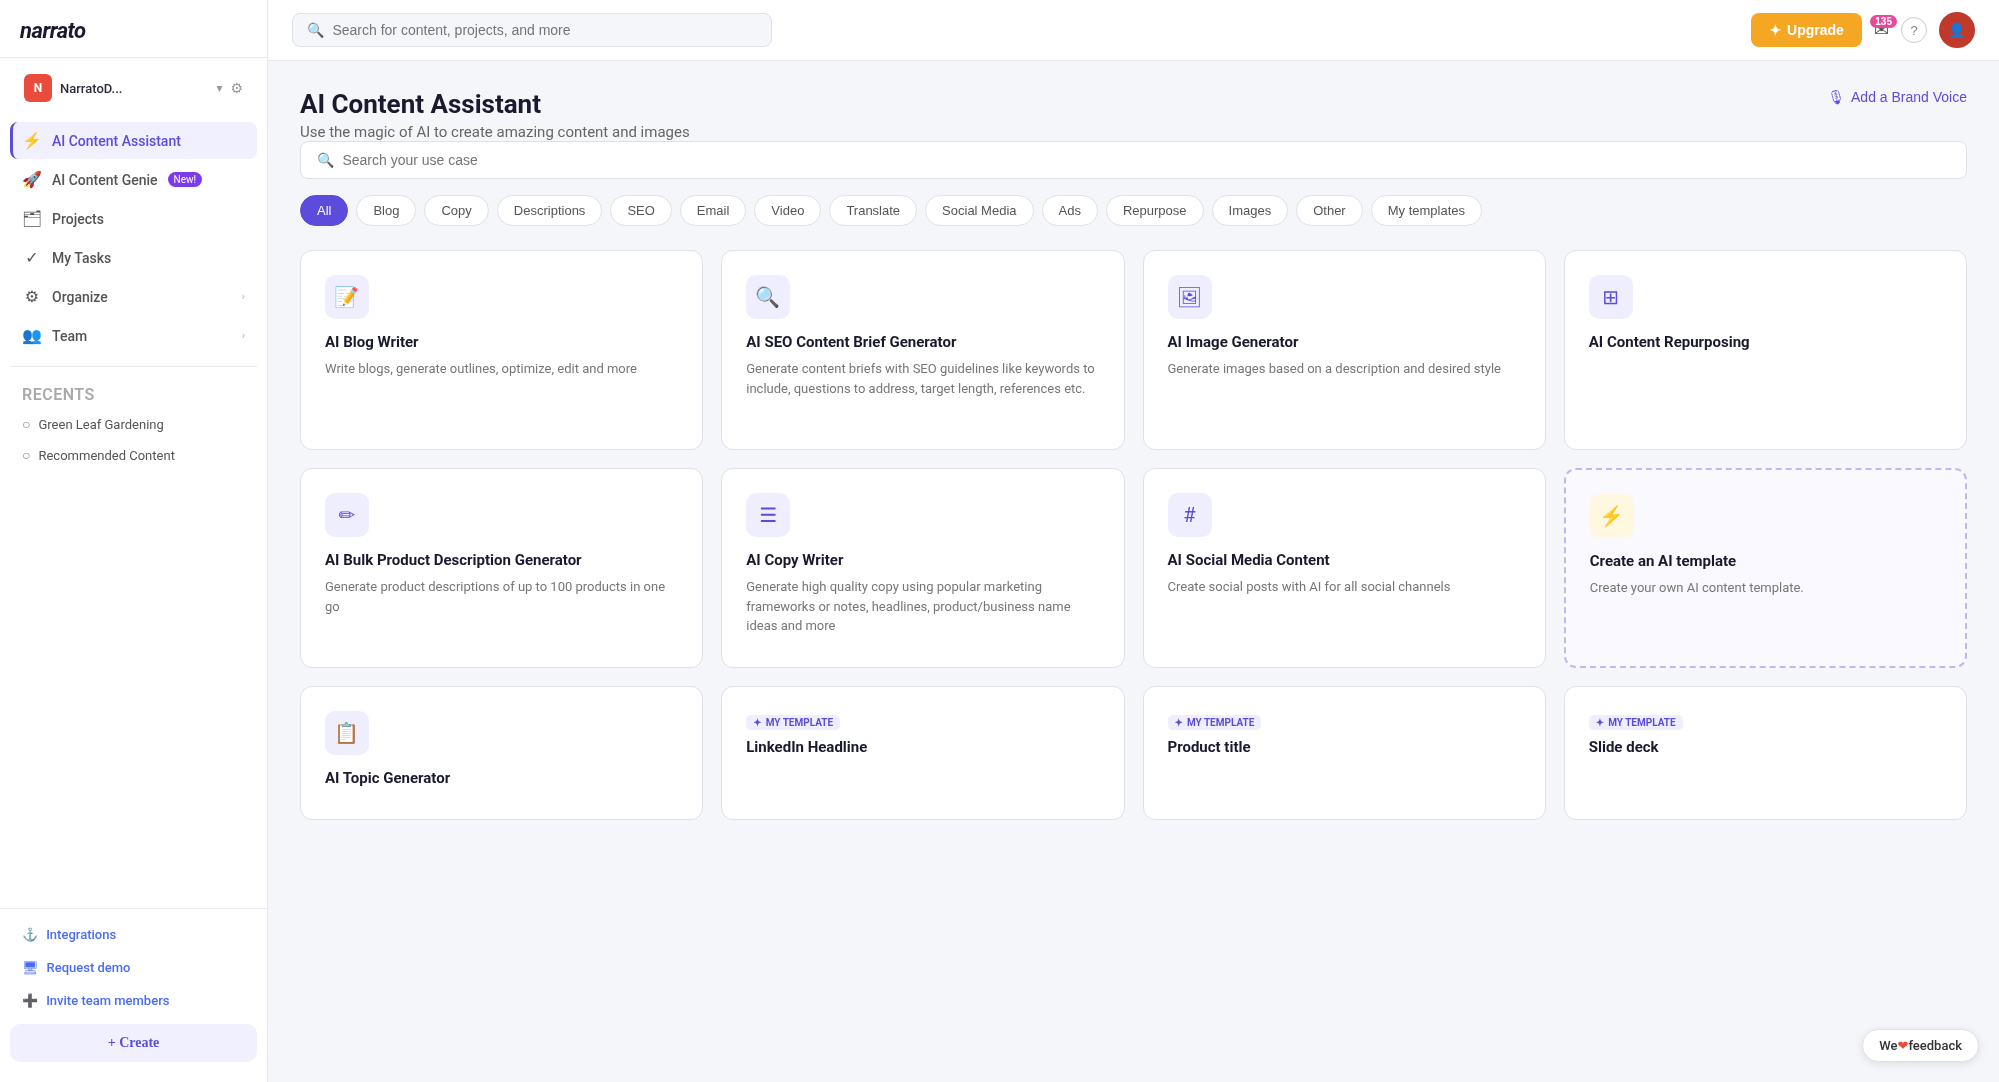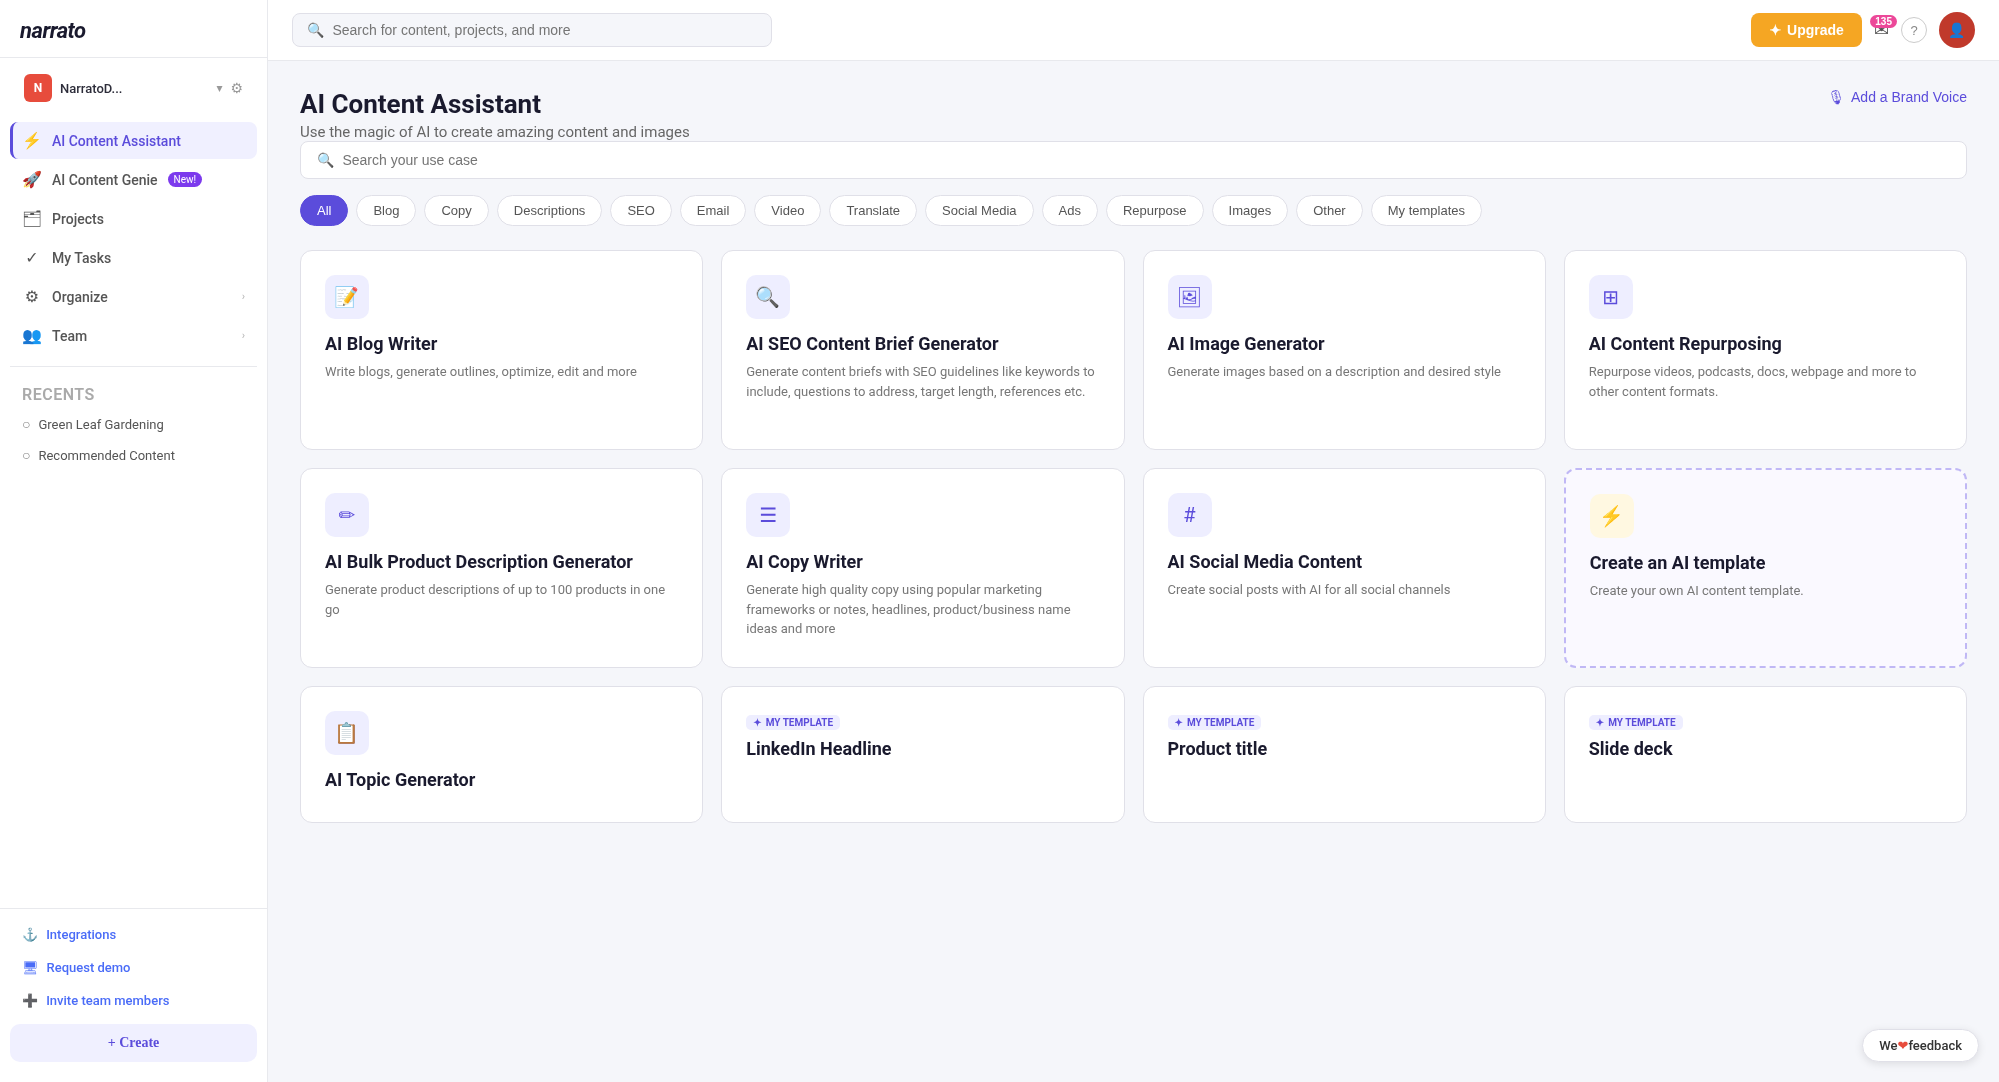--- a/index.html
+++ b/index.html
@@ -204,21 +204,21 @@
     .card.dashed {
       border: 2px dashed #c0b8f5;
       background: #faf9ff;
     }
     .card-icon-wrap {
       width: 44px; height: 44px; border-radius: 10px;
       background: #eeeeff; display: flex; align-items: center; justify-content: center;
       margin-bottom: 14px; font-size: 20px; color: #5b4cdb;
     }
     .card-icon-wrap.yellow { background: #fff8e1; color: #f5a623; }
-    .card-title { font-size: 18px; font-weight: 700; color: #1a1a2e; margin-bottom: 8px; }
+    .card-title { font-size: 15px; font-weight: 700; color: #1a1a2e; margin-bottom: 8px; }
     .card-desc { font-size: 13px; color: #777; line-height: 1.5; }
     .my-template-badge {
       display: inline-flex; align-items: center; gap: 4px;
       font-size: 10px; font-weight: 700; color: #5b4cdb;
       background: #eeeeff; padding: 2px 7px; border-radius: 5px;
       margin-bottom: 8px;
     }
 
     
     .feedback-btn {
@@ -393,21 +393,20 @@
         </div>
         <div class="card-title">AI Image Generator</div>
         <div class="card-desc">Generate images based on a description and desired style</div>
       </div>
 
       <div class="card">
         <div class="card-icon-wrap">
           <span>⊞</span>
         </div>
         <div class="card-title">AI Content Repurposing</div>
-        <div class="card-desc">Repurpose videos, podcasts, docs, webpage and more to other content formats.</div>
       </div>
 
       <div class="card">
         <div class="card-icon-wrap">
           <span>✏</span>
         </div>
         <div class="card-title">AI Bulk Product Description Generator</div>
         <div class="card-desc">Generate product descriptions of up to 100 products in one go</div>
       </div>
 

